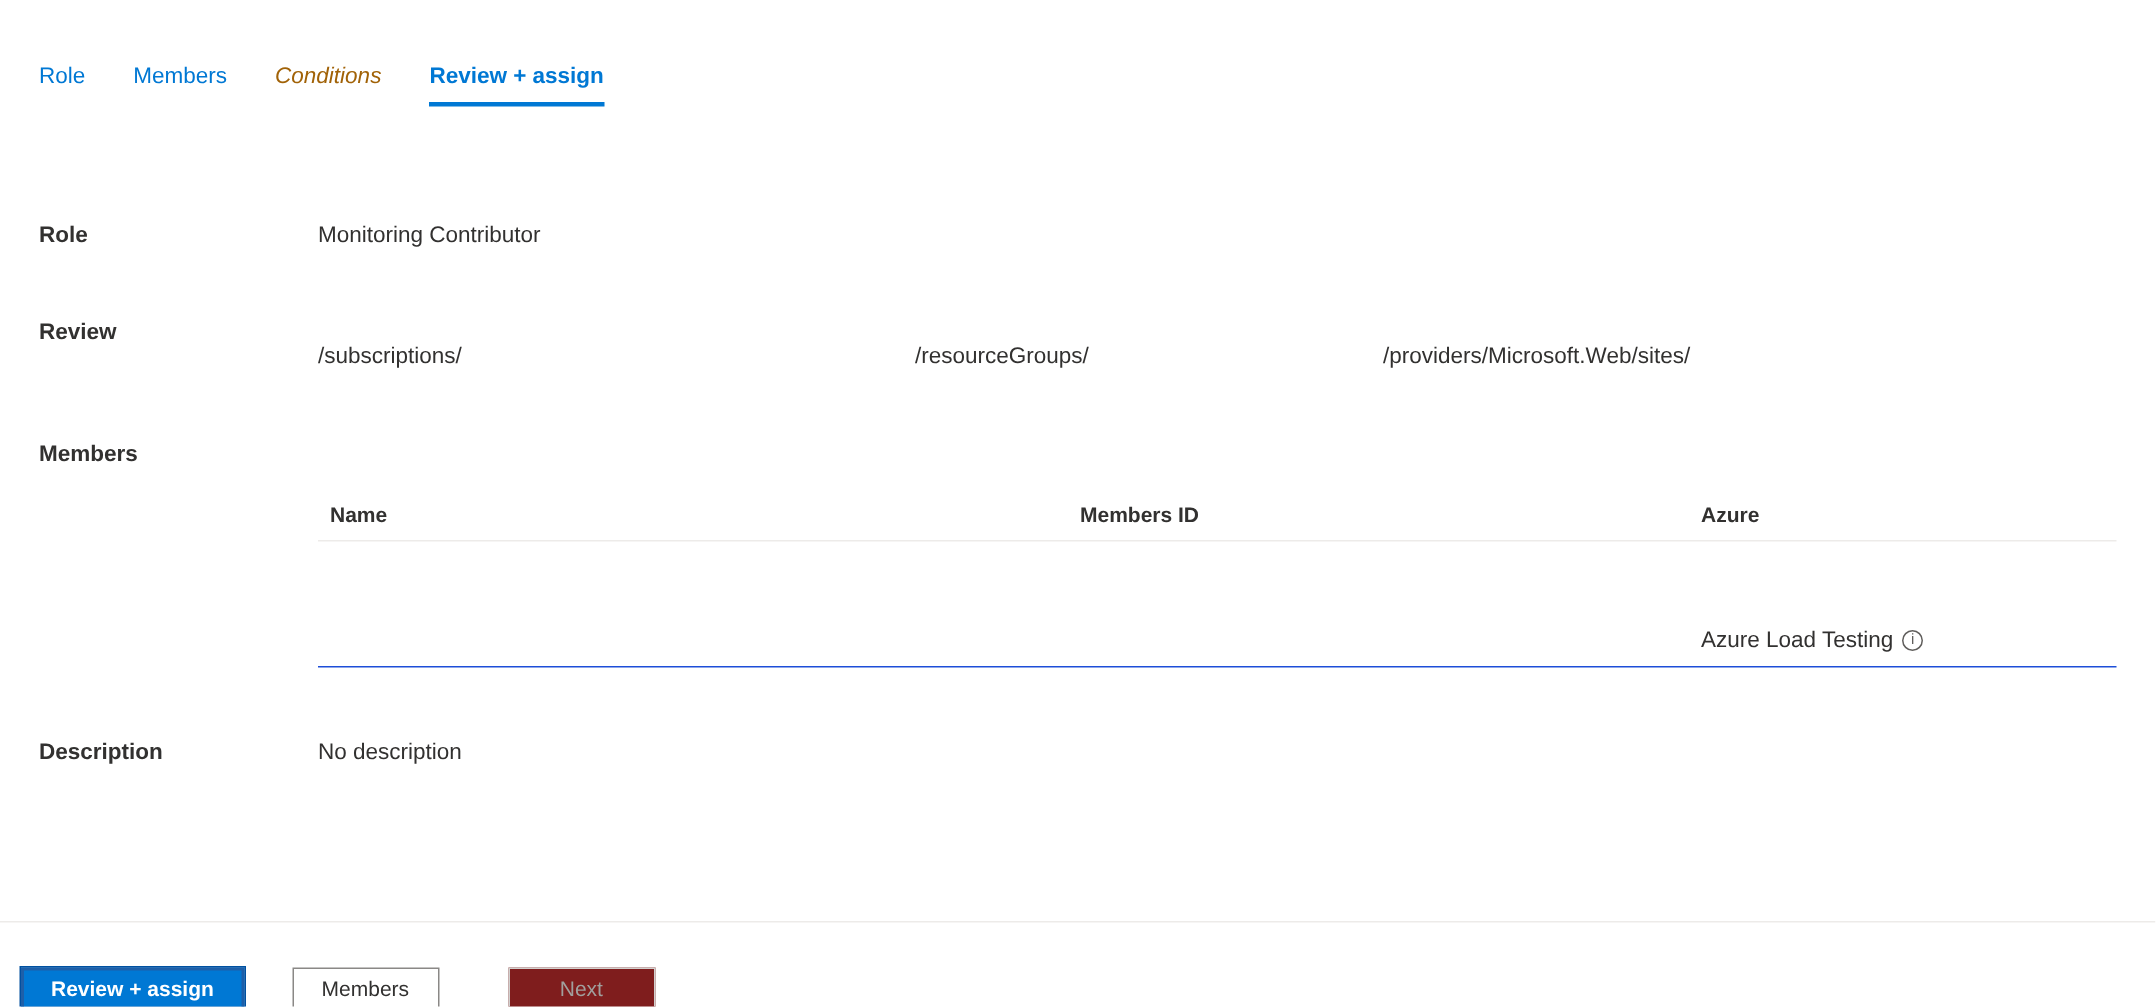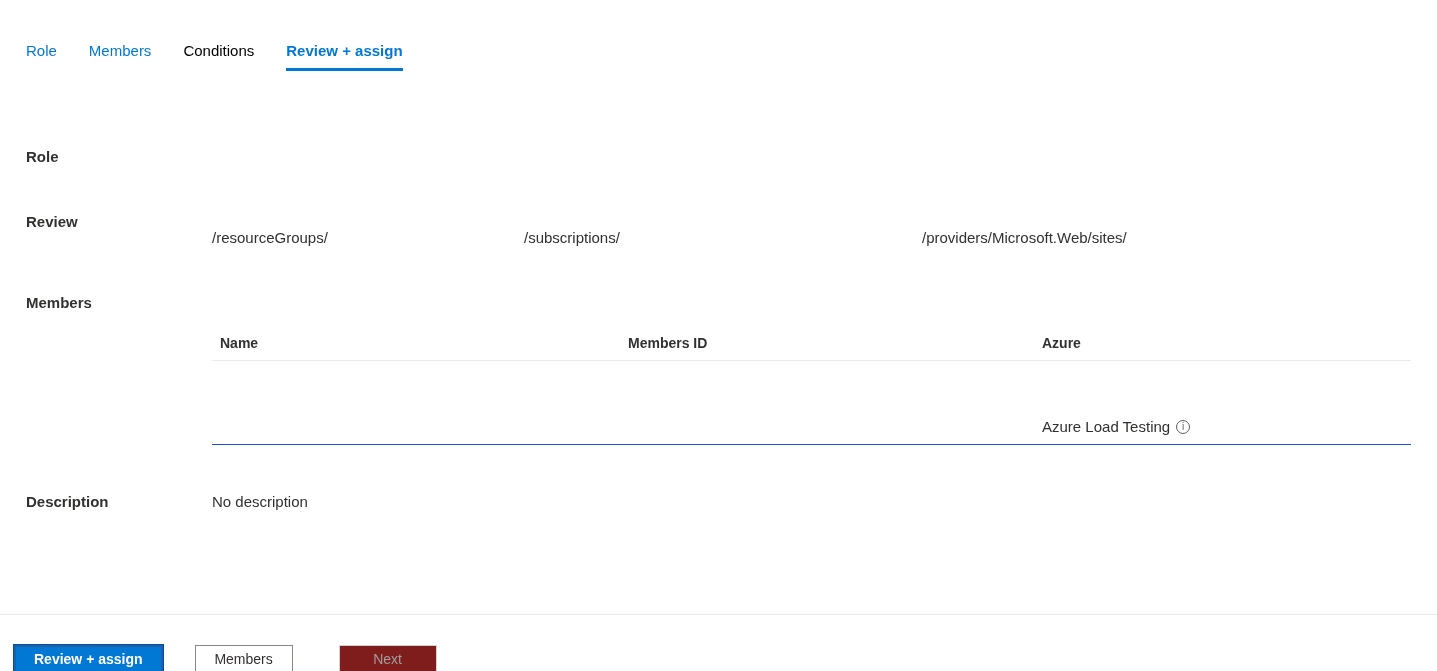--- a/index.html
+++ b/index.html
@@ -20,21 +20,21 @@
     height: 48px;
     align-items: center;
   }
   .tab {
     font-size: 15px;
     cursor: pointer;
     padding-bottom: 12px;
     position: relative;
   }
   .tab-link { color: #0078d4; }
-  .tab-disabled { color: #000000; cursor: default; }
+  .tab-disabled { color: #a16207; cursor: default; font-style: italic; }
   .tab-active { color: #0078d4; font-weight: 600; }
   .tab-active::after {
     content: "";
     position: absolute;
     left: 0; right: 0; bottom: 0;
     height: 3px;
     background: #0078d4;
   }
   .content { padding: 36px 26px 0 26px; }
   .row { display: flex; margin-bottom: 32px; }
@@ -61,21 +61,21 @@
   }
   .mt-header {
     font-weight: 600;
     font-size: 14px;
     border-bottom: 1px solid #edebe9;
   }
   .mt-row {
     border-bottom: 1px solid #1d4ed8;
     min-height: 42px;
   }
-  .col-name { width: 408px; }
+  .col-name { width: 500px; }
   .col-object { width: 414px; }
   .col-type { flex: 1; display: flex; align-items: center; gap: 6px; }
   .info-icon {
     display: inline-flex; align-items: center; justify-content: center;
     width: 14px; height: 14px;
     border: 1px solid #605e5c;
     border-radius: 50%;
     font-size: 10px;
     line-height: 1;
     color: #605e5c;
@@ -127,27 +127,28 @@
     <div class="tab tab-link">Role</div>
     <div class="tab tab-link">Members</div>
     <div class="tab tab-disabled">Conditions</div>
     <div class="tab tab-active">Review + assign</div>
   </div>
 
   <div class="content">
 
     <div class="row">
       <div class="label-col">Role</div>
+      <div class="value-col">Monitoring Contributor</div>
     </div>
 
     <div class="row">
       <div class="label-col">Review</div>
       <div class="value-col scope-values">
+        <div class="scope-part scope1">/subscriptions/</div>
         <div class="scope-part scope2">/resourceGroups/</div>
-        <div class="scope-part scope1">/subscriptions/</div>
         <div class="scope-part scope3">/providers/Microsoft.Web/sites/</div>
       </div>
     </div>
 
     <div class="row">
       <div class="label-col">Members</div>
       <div class="value-col">
         <div class="members-table">
           <div class="mt-header">
             <div class="col-name">Name</div>

